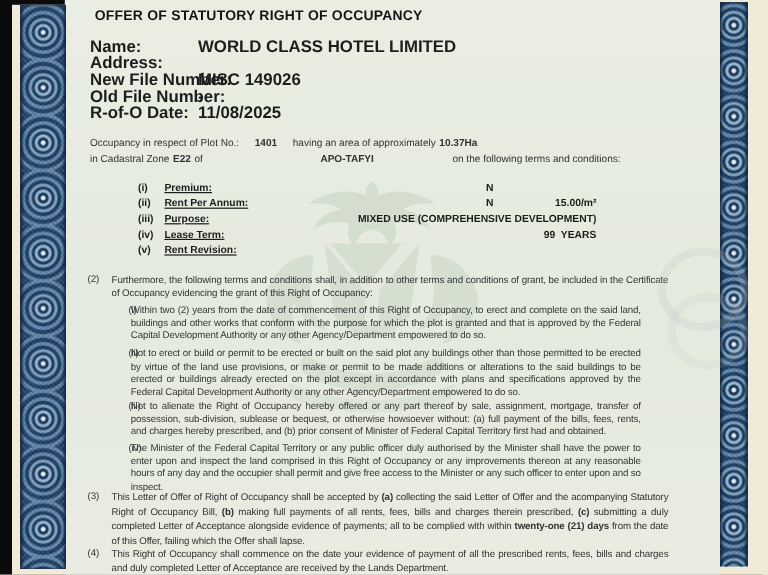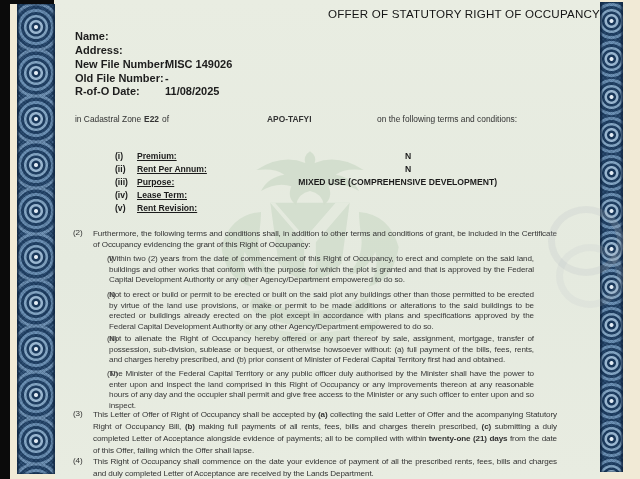--- a/index.html
+++ b/index.html
@@ -17,25 +17,25 @@
         rgba(140,172,202,.5) 22px 24px, rgba(22,52,86,.55) 25px 27px, transparent 28px),
       repeating-linear-gradient(45deg, rgba(18,46,78,.5) 0 1px, transparent 1px 3px),
       repeating-linear-gradient(-45deg, rgba(18,46,78,.5) 0 1px, transparent 1px 3px);
     box-shadow:inset 2px 0 2px rgba(12,34,60,.8), inset -2px 0 2px rgba(12,34,60,.8);}
   .gl{left:17px;top:4px;width:38px;height:470px;background-size:100% 46px,auto,auto;}
   .gr{left:600px;top:2px;width:23px;height:470px;background-size:100% 38px,auto,auto;}
   
   .doc{position:absolute;left:55px;top:0;width:545px;height:479px;
        background:linear-gradient(180deg,#e9ede2 0%,#e5eadf 55%,#e8ece1 100%);color:#2b2b2b;}
   .b{font-weight:bold;}
-  .title{position:absolute;top:7px;left:0;width:100%;text-align:right;font-size:11.6px;
-         font-weight:normal;color:#151515;letter-spacing:.2px;}
+  .title{position:absolute;top:7px;left:0;width:100%;text-align:left;font-size:11.6px;
+         font-weight:bold;color:#151515;letter-spacing:.2px;padding-left:24px;}
   
   .fields{position:absolute;top:30px;left:20px;width:505px;}
-  .frow{position:absolute;left:0;width:100%;height:12px;font-size:11px;font-weight:bold;color:#1d1d1d;}
+  .frow{position:absolute;left:0;width:100%;height:12px;font-size:14px;font-weight:bold;color:#1d1d1d;}
   .frow:nth-of-type(1){top:0;} .frow:nth-of-type(2){top:14px;} .frow:nth-of-type(3){top:28px;}
   .frow:nth-of-type(4){top:42px;} .frow:nth-of-type(5){top:55px;}
   .flabel{position:absolute;left:0;}
   .fvalue{position:absolute;left:90px;}
   
   .intro{position:absolute;top:114px;left:20px;width:510px;font-size:8.4px;color:#333;}
   .iline{position:relative;height:12.9px;white-space:nowrap;}
   .ml12{margin-left:13px;} .ml3{margin-left:3px;}
   .abs{position:absolute;top:0;}
   .pos-district{left:192px;} .pos-follow{left:302px;}
@@ -87,63 +87,69 @@
         <path d="M52 138 q48 26 96 0 q8 10 -4 16 q-44 20 -88 0 q-12 -6 -4 -16 z" opacity=".7"></path>
         <path d="M40 158 q60 24 120 0 l-4 12 q-56 18 -112 0 z" opacity=".55"></path>
       </g>
     </svg>
 
     <div class="title">OFFER OF STATUTORY RIGHT OF OCCUPANCY</div>
 
     <div class="fields">
       <div class="frow">
         <span class="flabel">Name:</span>
+        <span class="fvalue">WORLD CLASS HOTEL LIMITED</span>
       </div>
       <div class="frow">
         <span class="flabel">Address:</span>
       </div>
       <div class="frow">
         <span class="flabel">New File Number:</span>
         <span class="fvalue">MISC 149026</span>
       </div>
       <div class="frow">
         <span class="flabel">Old File Number:</span>
         <span class="fvalue">-</span>
       </div>
       <div class="frow">
         <span class="flabel">R-of-O Date:</span>
         <span class="fvalue">11/08/2025</span>
       </div>
     </div>
 
     <div class="intro">
       <div class="iline">
+        <span>Occupancy in respect of Plot No.:</span><span class="b ml12">1401</span><span class="ml12">having an area of approximately</span><span class="b ml3">10.37Ha</span>
+      </div>
+      <div class="iline">
         <span>in Cadastral Zone</span><span class="b ml3">E22</span><span class="ml3">of</span><span class="abs pos-district b">APO-TAFYI</span><span class="abs pos-follow">on the following terms and conditions:</span>
       </div>
     </div>
 
     <div class="terms">
       <div class="trow">
         <span class="tnum">(i)</span>
         <span class="tlabel">Premium:</span>
         <span class="tcur">N</span>
       </div>
       <div class="trow">
         <span class="tnum">(ii)</span>
         <span class="tlabel">Rent Per Annum:</span>
         <span class="tcur">N</span>
+        <span class="tval">15.00/m²</span>
       </div>
       <div class="trow">
         <span class="tnum">(iii)</span>
         <span class="tlabel">Purpose:</span>
         <span class="tval">MIXED USE (COMPREHENSIVE DEVELOPMENT)</span>
       </div>
       <div class="trow">
         <span class="tnum">(iv)</span>
         <span class="tlabel">Lease Term:</span>
+        <span class="tval">99  YEARS</span>
       </div>
       <div class="trow">
         <span class="tnum">(v)</span>
         <span class="tlabel">Rent Revision:</span>
       </div>
     </div>
 
     <div class="clause cl2">
       <span class="cnum">(2)</span>
       <div class="ctext">Furthermore, the following terms and conditions shall, in addition to other terms and conditions of grant, be included in the Certificate of Occupancy evidencing the grant of this Right of Occupancy:</div>

